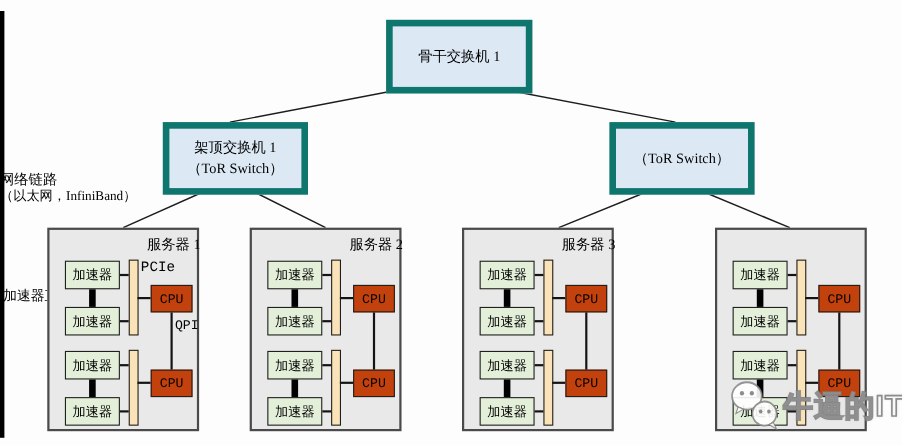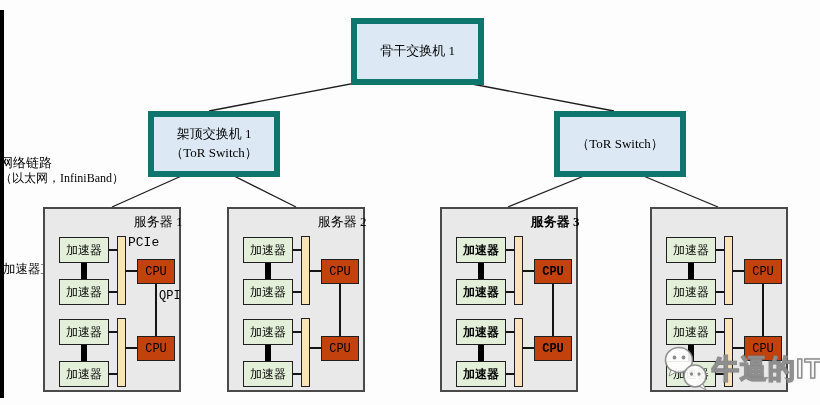--- a/index.html
+++ b/index.html
@@ -11,21 +11,21 @@
   svg.links{position:absolute;left:0;top:0;width:820px;height:405px;}
   .switchbox{
     position:absolute;background:#dce9f5;border:6px solid #0f766e;
     display:flex;flex-direction:column;align-items:center;justify-content:center;
     text-align:center;font-size:13px;line-height:1.45;
   }
   .spine{left:351px;top:18px;width:121px;height:55px;}
   .tor1{left:148px;top:111px;width:120px;height:54px;}
   .tor2{left:554px;top:111px;width:120px;height:54px;}
   .server{position:absolute;top:207px;width:138px;height:185px;background:#e9e9e9;border:2px solid #4a4a4a;box-sizing:border-box;}
-  .s1{left:43px;} .s2{left:227px;} .s3{left:440px;font-weight:bold;} .s4{left:650px;}
+  .s1{left:43px;} .s2{left:227px;} .s3{left:420px;} .s4{left:650px;}
   .server-title{position:absolute;top:4px;left:0;width:100%;text-align:center;font-size:13px;margin-left:46px;}
   .accel{
     position:absolute;left:14px;width:50px;height:26px;background:#e3efd9;border:1.5px solid #1f1f1f;
     display:flex;align-items:center;justify-content:center;font-size:12px;box-sizing:border-box;
   }
   .a1{top:28px;} .a2{top:70px;} .a3{top:110px;} .a4{top:152px;}
   .bus{position:absolute;left:72px;width:9px;height:69px;background:#fbe3b9;border:1.5px solid #1f1f1f;box-sizing:border-box;}
   .bus1{top:27px;} .bus2{top:109px;}
   .cpu{
     position:absolute;left:92px;width:38px;height:25px;background:#c2410c;border:1.5px solid #1f1f1f;

